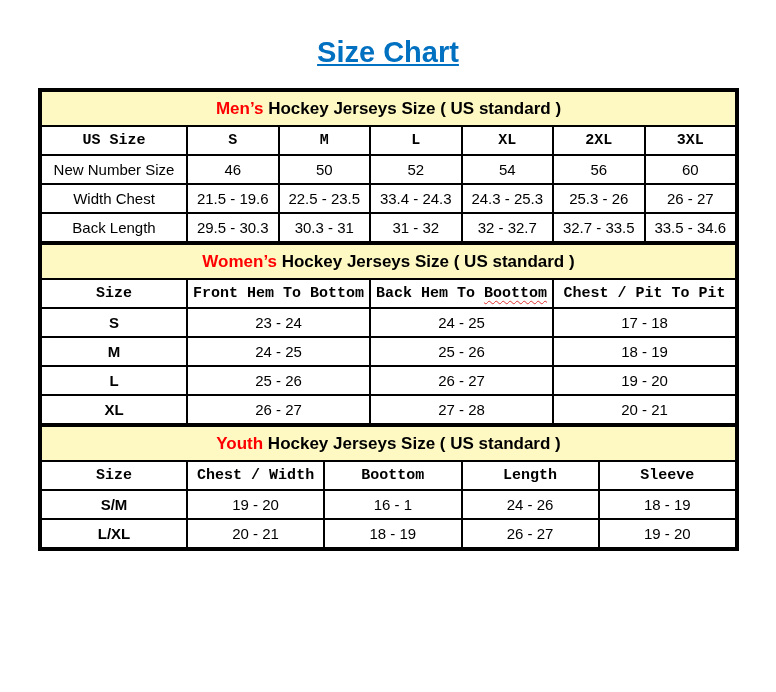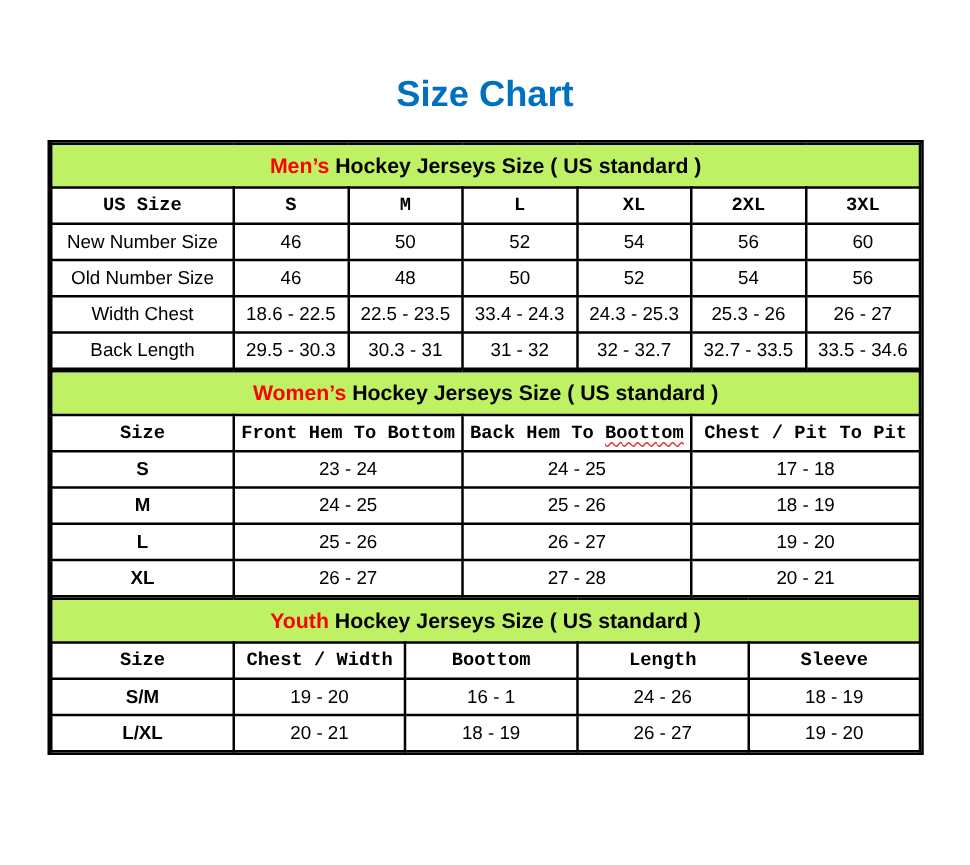--- a/index.html
+++ b/index.html
@@ -11,21 +11,22 @@
     font-family: "Liberation Sans", sans-serif;
     color: #000000;
     overflow: hidden;
   }
   .title {
     text-align: center;
     color: #0070C0;
     font-size: 29px;
     font-weight: 700;
     letter-spacing: 0px;
-    margin: 60px 0 19px 0;
+    margin: 36px 0 19px 0;
+    text-decoration: underline;
   }
   .chart-wrap {
     margin-left: 38px;
     width: 697px;
     border: 2px solid #000000;
   }
   table.size-table {
     border-collapse: collapse;
     table-layout: fixed;
     width: 100%;
@@ -33,21 +34,21 @@
   th, td {
     border: 2px solid #000000;
     text-align: center;
     vertical-align: middle;
     padding: 0 2px;
     overflow: hidden;
     white-space: nowrap;
   }
   col.label-col { width: 146px; }
   .band-cell {
-    background: #bef264;
+    background: #fef9c3;
     font-size: 17px;
     font-weight: 700;
     height: 33px;
   }
   .band-highlight { color: #FF0000; }
   .col-head th {
     font-weight: 700;
     font-size: 15px;
     height: 27px;
     font-family: Liberation Mono, monospace;
@@ -100,31 +101,22 @@
           <tr>
             <th class="row-label-cell">New Number Size</th>
             <td>46</td>
             <td>50</td>
             <td>52</td>
             <td>54</td>
             <td>56</td>
             <td>60</td>
           </tr>
           <tr>
-            <th class="row-label-cell">Old Number Size</th>
-            <td>46</td>
-            <td>48</td>
-            <td>50</td>
-            <td>52</td>
-            <td>54</td>
-            <td>56</td>
-          </tr>
-          <tr>
             <th class="row-label-cell">Width Chest</th>
-            <td>18.6 - 22.5</td>
+            <td>21.5 - 19.6</td>
             <td>22.5 - 23.5</td>
             <td>33.4 - 24.3</td>
             <td>24.3 - 25.3</td>
             <td>25.3 - 26</td>
             <td>26 - 27</td>
           </tr>
           <tr>
             <th class="row-label-cell">Back Length</th>
             <td>29.5 - 30.3</td>
             <td>30.3 - 31</td>

